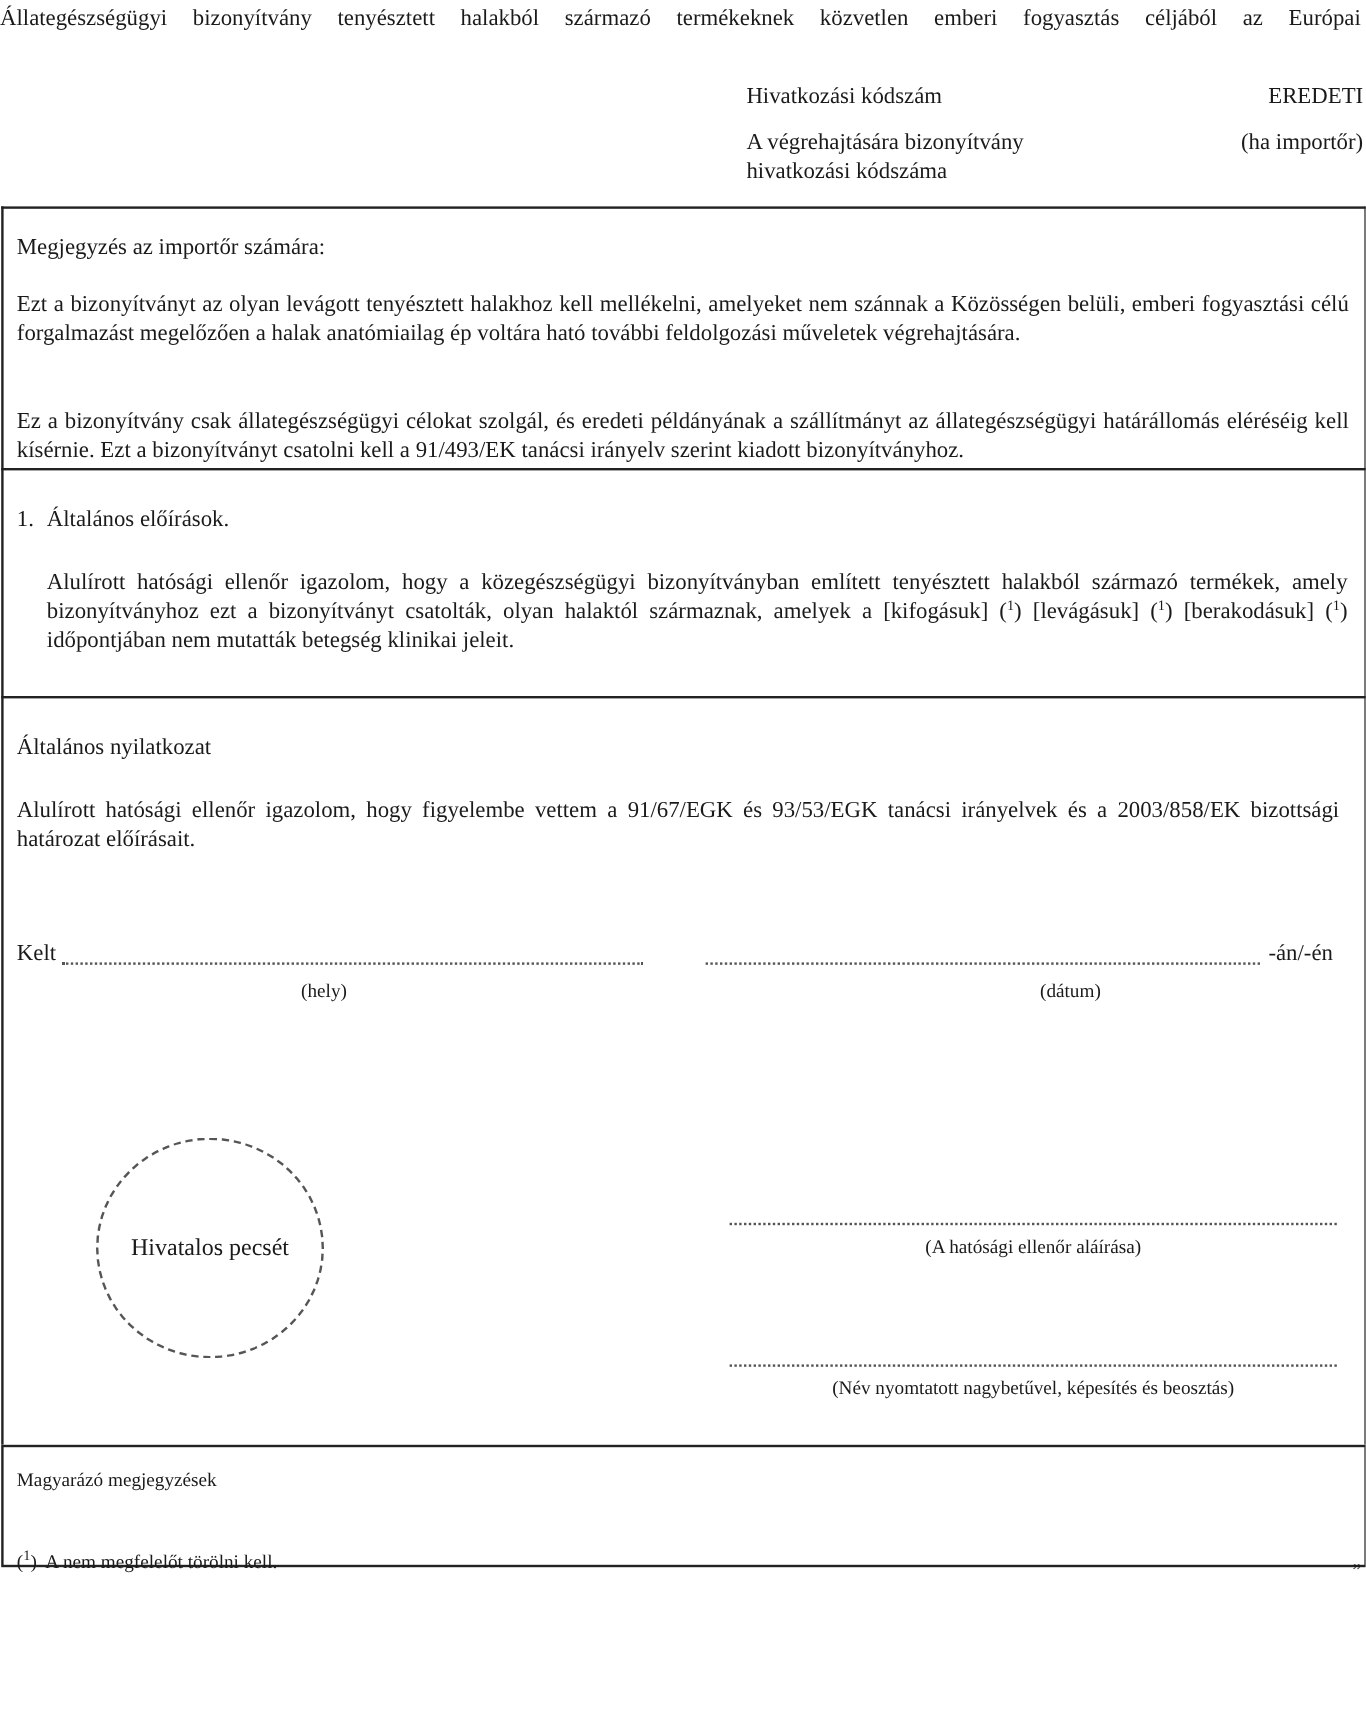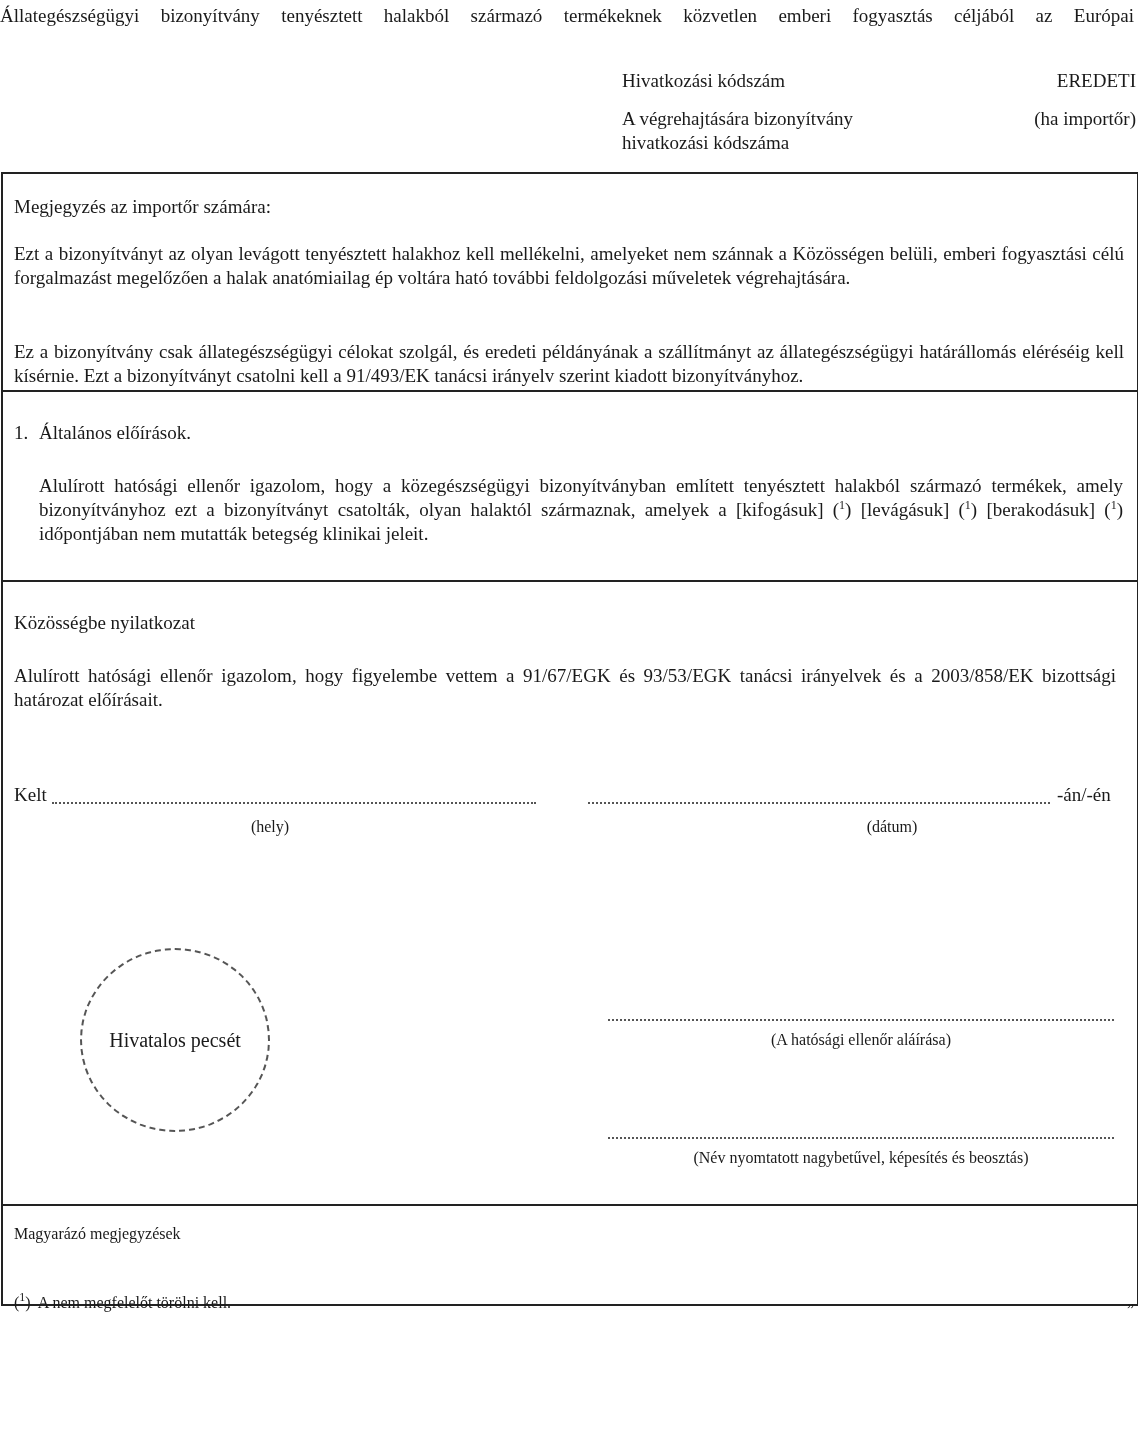--- a/index.html
+++ b/index.html
@@ -66,21 +66,21 @@
 <div class="p" style="left:14px; top:421px; width:30px;">1.</div>
 <div class="p" style="left:39px; top:421px; width:600px;">Általános előírások.</div>
 <div class="p" style="left:39px; top:474px; width:1084px;">
   <span>Alulírott hatósági ellenőr igazolom, hogy a közegészségügyi bizonyítványban említett tenyésztett halakból származó termékek, amely bizonyítványhoz ezt a bizonyítványt csatolták, olyan halaktól származnak, amelyek a [kifogásuk]</span>
   (<sup>1</sup>)<span> [levágásuk]</span>
   (<sup>1</sup>)<span> [berakodásuk]</span>
   (<sup>1</sup>)<span> időpontjában nem mutatták betegség klinikai jeleit.</span>
 </div>
 
 <div class="box" style="top:580px; height:622px;"></div>
-<div class="p" style="left:14px; top:611px; width:600px;">Közösségbe nyilatkozat</div>
+<div class="p" style="left:14px; top:611px; width:600px;">Általános nyilatkozat</div>
 <div class="p" style="left:14px; top:664px; width:1102px;">Alulírott hatósági ellenőr igazolom, hogy figyelembe vettem a 91/67/EGK és 93/53/EGK tanácsi irányelvek és a 2003/858/EK bizottsági határozat előírásait.</div>
 
 <div class="p" style="left:14px; top:783px;">Kelt</div>
 <div class="dots" style="left:52px; top:800px; width:484px;"></div>
 <div class="dots" style="left:588px; top:800px; width:462px;"></div>
 <div class="p" style="left:1057px; top:783px;">-án/-én</div>
 <div class="p small center" style="left:170px; top:815px; width:200px;">(hely)</div>
 <div class="p small center" style="left:792px; top:815px; width:200px;">(dátum)</div>
 
 <div class="stamp">

